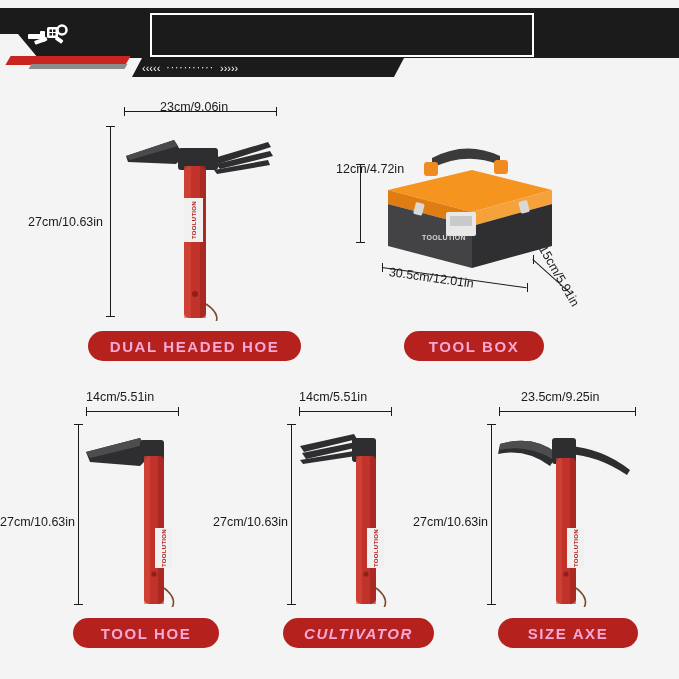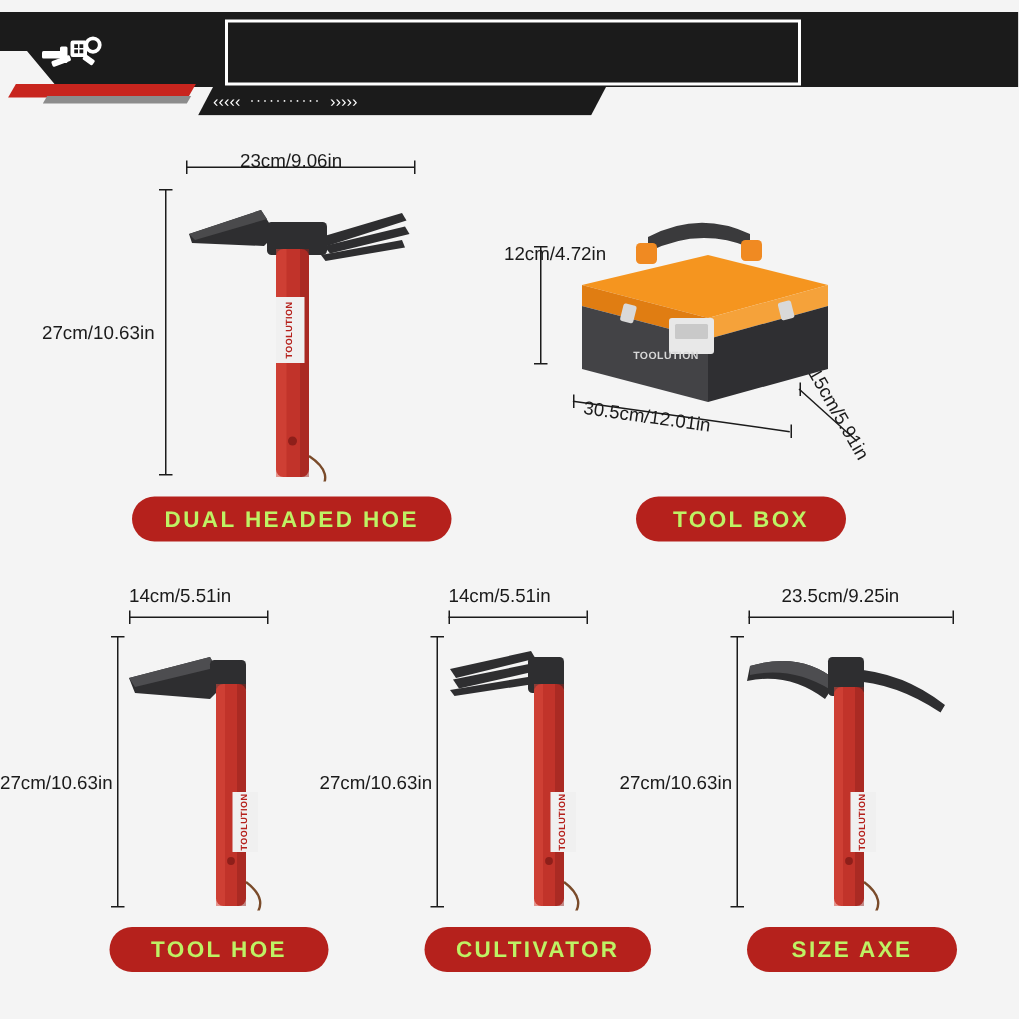--- a/index.html
+++ b/index.html
@@ -57,21 +57,21 @@
   .dim-label{
     position:absolute;color:#1b1b1b;font-size:12.5px;white-space:nowrap;
   }
   .hline{position:absolute;background:#1b1b1b;height:1px;}
   .vline{position:absolute;background:#1b1b1b;width:1px;}
   .tick-v{position:absolute;background:#1b1b1b;width:1px;height:9px;}
   .tick-h{position:absolute;background:#1b1b1b;height:1px;width:9px;}
   .name-tag{
     position:absolute;height:30px;background:#b5211c;border-radius:15px;
     display:flex;align-items:center;justify-content:center;
-    color:#bef264;font-size:15px;letter-spacing:1.6px;font-weight:bold;
+    color:#f9a8d4;font-size:15px;letter-spacing:1.6px;font-weight:bold;
   }
   
   .brand{
     position:absolute;background:#f0f0f0;color:#b5211c;
     font-size:6px;letter-spacing:.3px;text-align:center;
     font-weight:bold;line-height:1;
     display:flex;align-items:center;justify-content:center;
   }
 </style>
 </head>
@@ -177,21 +177,21 @@
     <path d="M176 70 L96 92 L96 134 L176 112 Z" fill="#2f2f32"></path>
 
     <rect x="70" y="78" width="30" height="24" rx="2" fill="#e8e8e8"></rect>
     <rect x="74" y="82" width="22" height="10" rx="1" fill="#c9c9c9"></rect>
 
     <rect x="40" y="68" width="9" height="12" rx="1.5" fill="#d9d9d9" transform="rotate(14 40 68)"></rect>
     <rect x="142" y="66" width="9" height="12" rx="1.5" fill="#d9d9d9" transform="rotate(-14 151 66)"></rect>
   </svg>
   <div class="brand" style="left:420px;top:232px;width:48px;height:10px;font-size:7px;background:transparent;color:#d8d8d8;">TOOLUTION</div>
 
-  <div class="name-tag" style="left:424px;top:331px;width:140px;">TOOL BOX</div>
+  <div class="name-tag" style="left:404px;top:331px;width:140px;">TOOL BOX</div>
 </div>
 
 <div>
   <div class="hline" style="left:86px;top:411px;width:92px;"></div>
   <div class="tick-v" style="left:86px;top:407px;"></div>
   <div class="tick-v" style="left:178px;top:407px;"></div>
   <div class="dim-label" style="left:86px;top:390px;">14cm/5.51in</div>
 
   <div class="vline" style="left:78px;top:424px;height:180px;"></div>
   <div class="tick-h" style="left:74px;top:424px;"></div>
@@ -230,21 +230,21 @@
     <path d="M4 38 L58 29 L60 34 L7 42 Z" fill="#2e2e30"></path>
     <rect x="56" y="16" width="24" height="24" rx="3" fill="#2e2e30"></rect>
     <rect x="60" y="34" width="20" height="148" rx="5" fill="#c1332a"></rect>
     <rect x="60" y="34" width="6" height="148" fill="#d8483c" opacity="0.55"></rect>
     <rect x="74" y="34" width="6" height="148" fill="#93221c" opacity="0.5"></rect>
     <circle cx="70" cy="152" r="2.6" fill="#8e1f1a"></circle>
     <path d="M80 166 q16 12 5 24 q-9 9 -18 2" stroke="#7a4b2a" stroke-width="1.6" fill="none"></path>
   </svg>
   <div class="brand" style="left:367px;top:528px;width:17px;height:40px;writing-mode:vertical-rl;transform:rotate(180deg);">TOOLUTION</div>
 
-  <div class="name-tag" style="left:283px;top:618px;width:151px;">CULTIVATOR</div>
+  <div class="name-tag" style="left:283px;top:618px;width:151px;font-style:italic;">CULTIVATOR</div>
 </div>
 
 <div>
   <div class="hline" style="left:499px;top:411px;width:136px;"></div>
   <div class="tick-v" style="left:499px;top:407px;"></div>
   <div class="tick-v" style="left:635px;top:407px;"></div>
   <div class="dim-label" style="left:521px;top:390px;">23.5cm/9.25in</div>
 
   <div class="vline" style="left:491px;top:424px;height:180px;"></div>
   <div class="tick-h" style="left:487px;top:424px;"></div>

